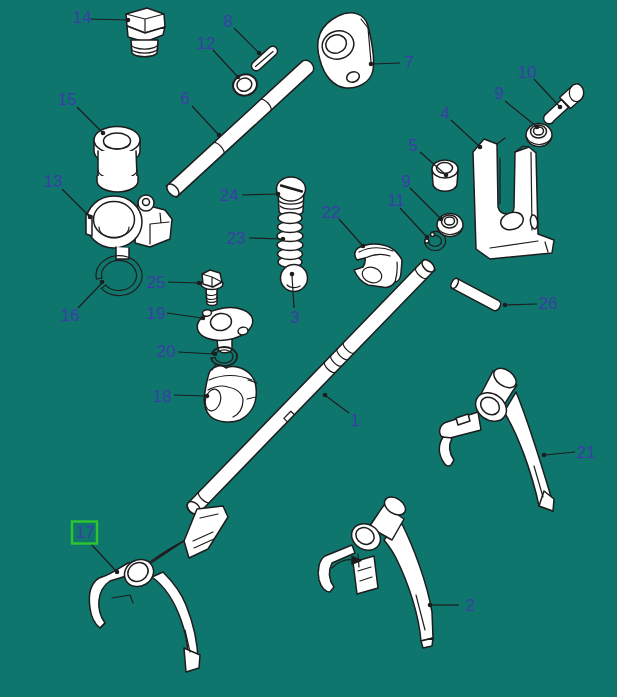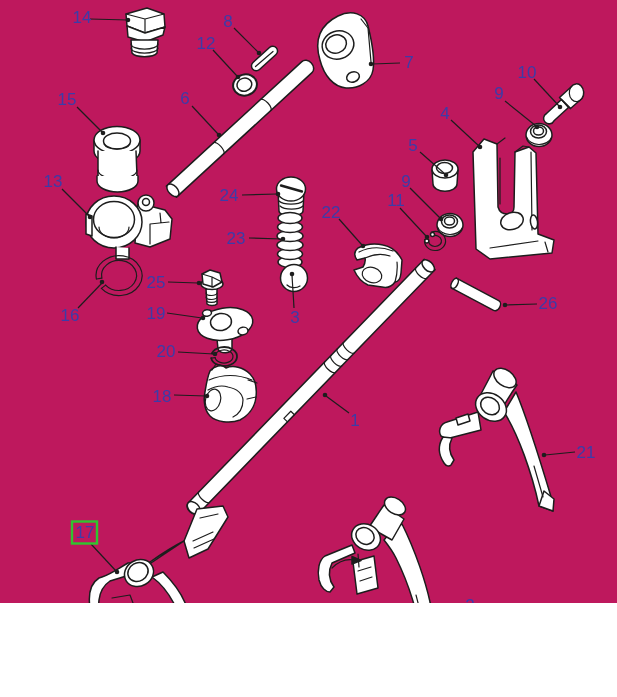--- a/index.html
+++ b/index.html
@@ -1,16 +1,16 @@
 <!DOCTYPE html>
 <html><head>
 <meta charset="utf-8">
 <style>
   html,body{margin:0;padding:0;background:#fff;}
-  .stage{position:relative;width:617px;height:603px;background:#be185d;overflow:hidden;
+  .stage{position:relative;width:617px;height:697px;background:#0f766e;overflow:hidden;
          font-family:"Liberation Sans",sans-serif;}
   svg{position:absolute;left:0;top:0;}
   .part{fill:#ffffff;stroke:#1d1d1d;stroke-width:1.5;stroke-linejoin:round;stroke-linecap:round;}
   .part .detail{fill:none;stroke-width:1.2;}
   .part .thick{fill:none;stroke-width:2.4;}
   .leader{stroke:#1d1d1d;stroke-width:1.2;}
   .dot{fill:#1d1d1d;stroke:none;}
   .callout-text{fill:#3c3ca8;font-size:17px;font-family:"Liberation Sans",sans-serif;
                 text-anchor:middle;}
   .hl-box{fill:none;stroke:#2fc52f;stroke-width:2.4;}

